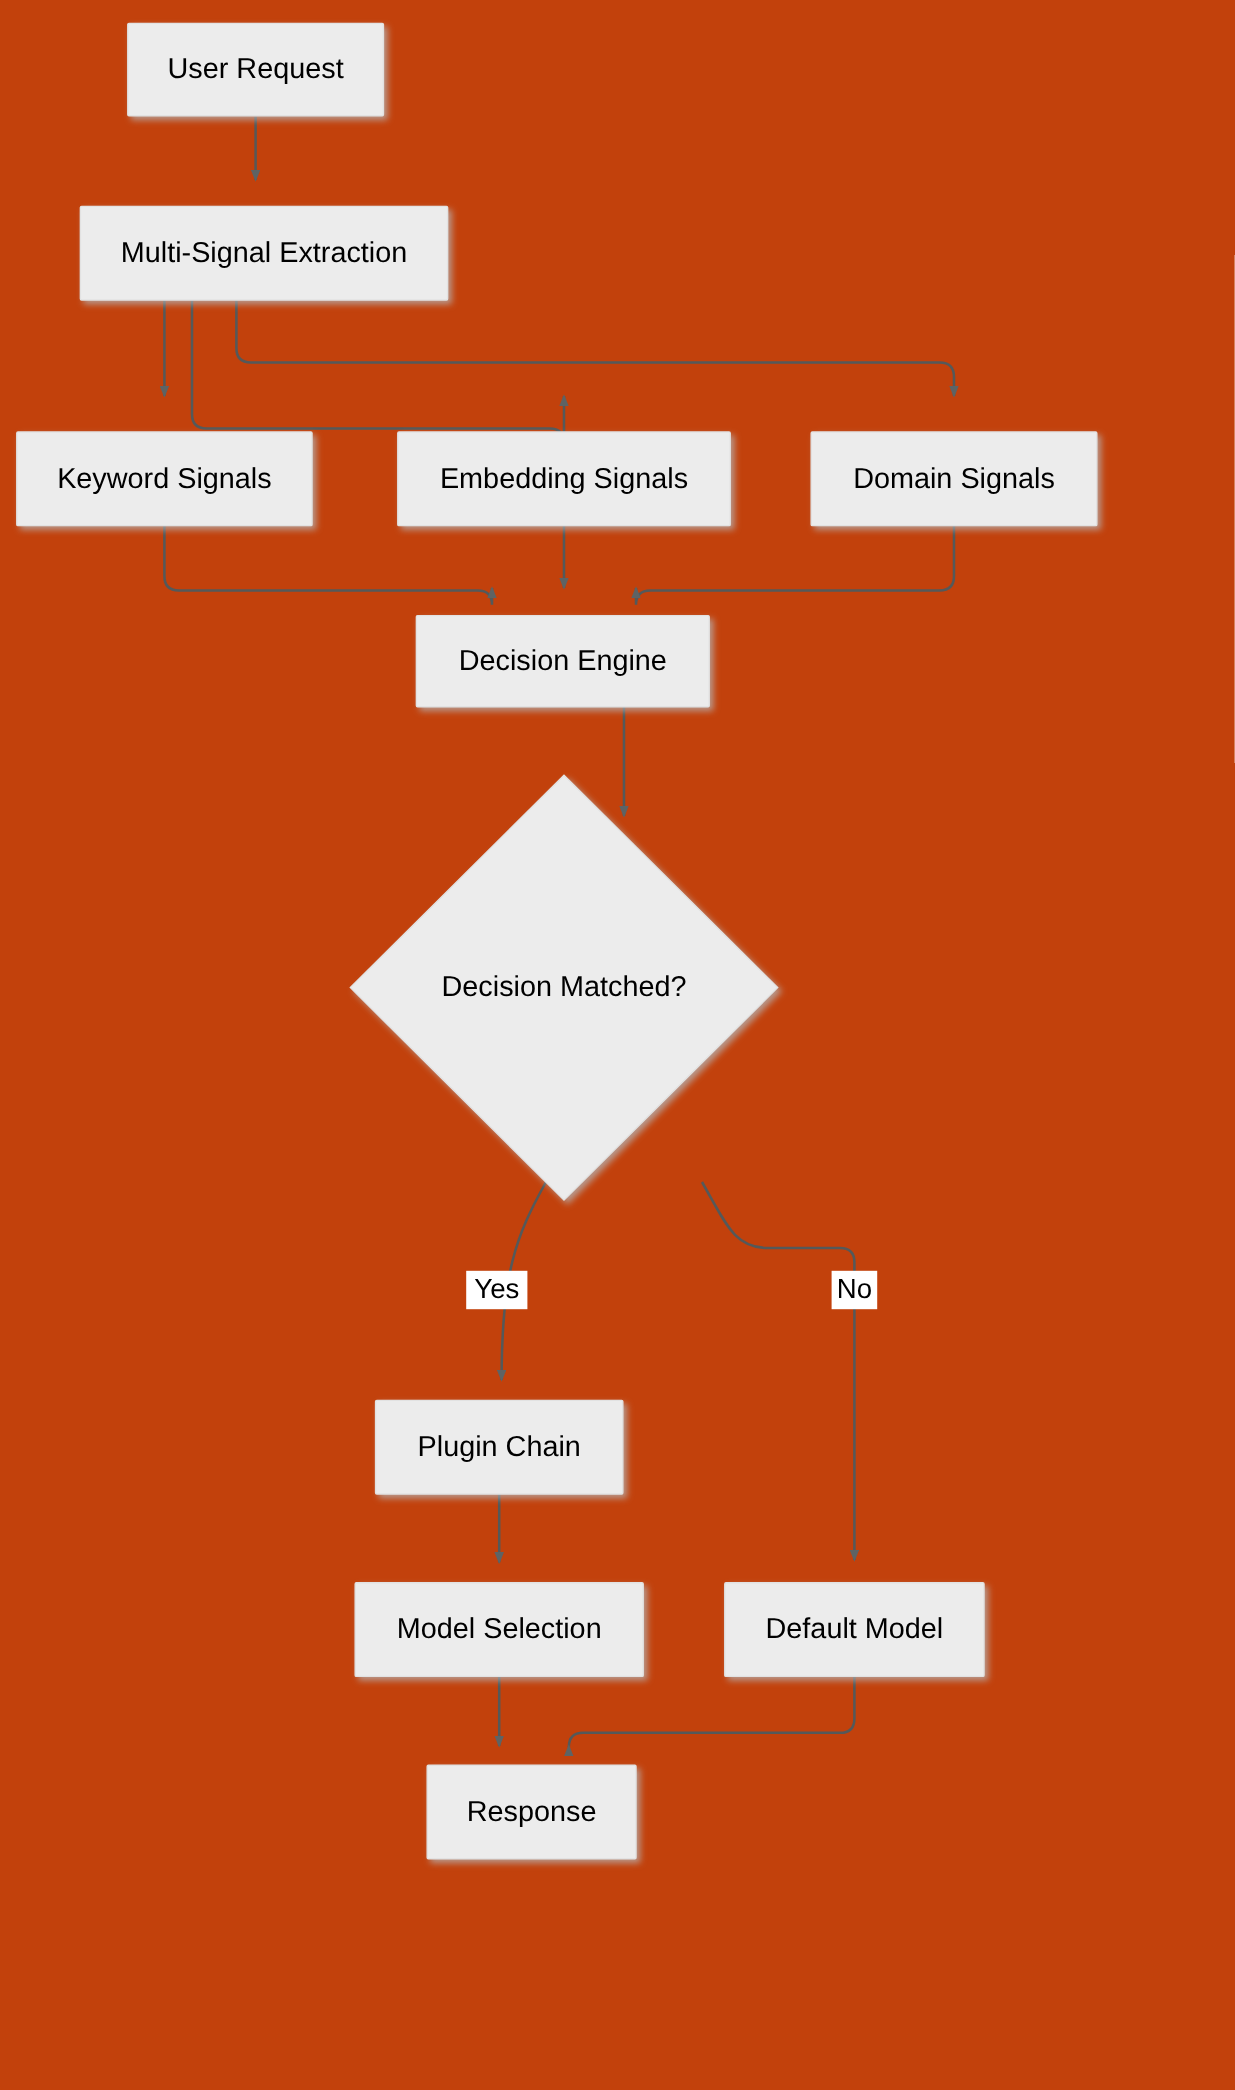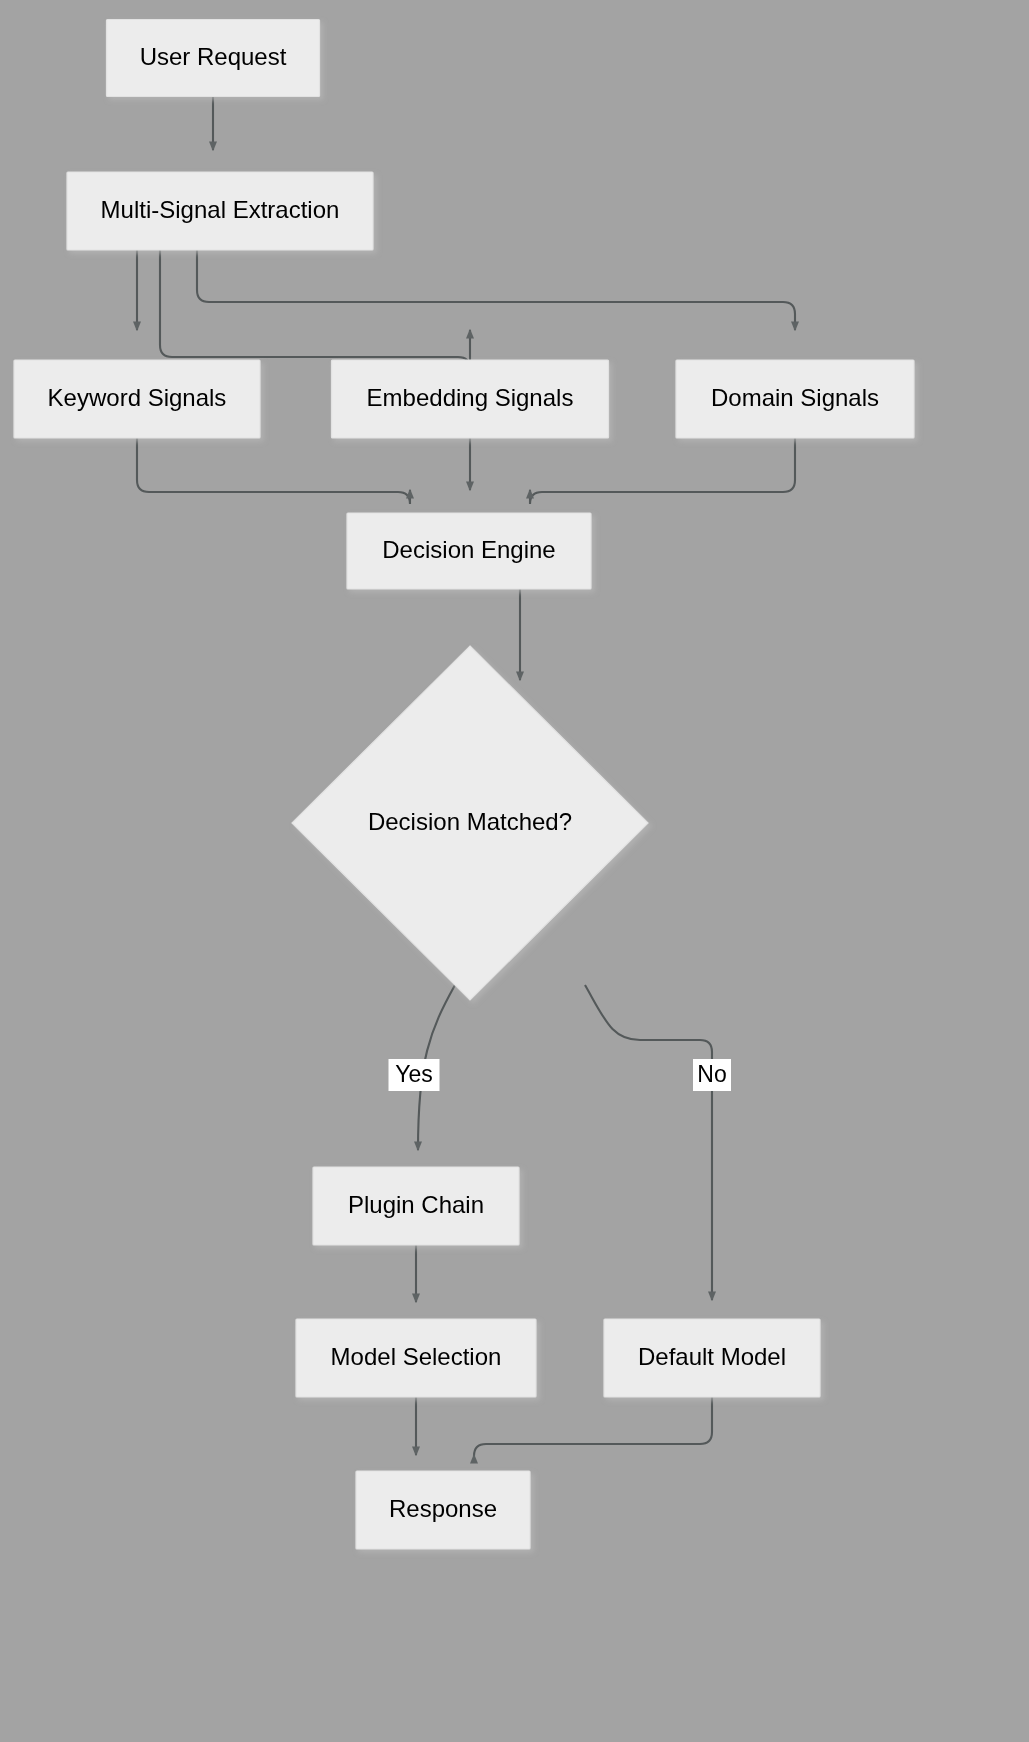--- a/index.html
+++ b/index.html
@@ -11,21 +11,21 @@
   body {
     width: 1029px;
     height: 1742px;
     font-family: "Liberation Sans", sans-serif;
     overflow: hidden;
   }
   #flow-root {
     position: relative;
     width: 1029px;
     height: 1742px;
-    background: #a3a3a3;
+    background: #c2410c;
   }
   svg#flow-svg {
     display: block;
     width: 1029px;
     height: 1742px;
   }
   .node-shape {
     fill: #ececec;
     stroke: #e2e2e2;
     stroke-width: 1.2;

